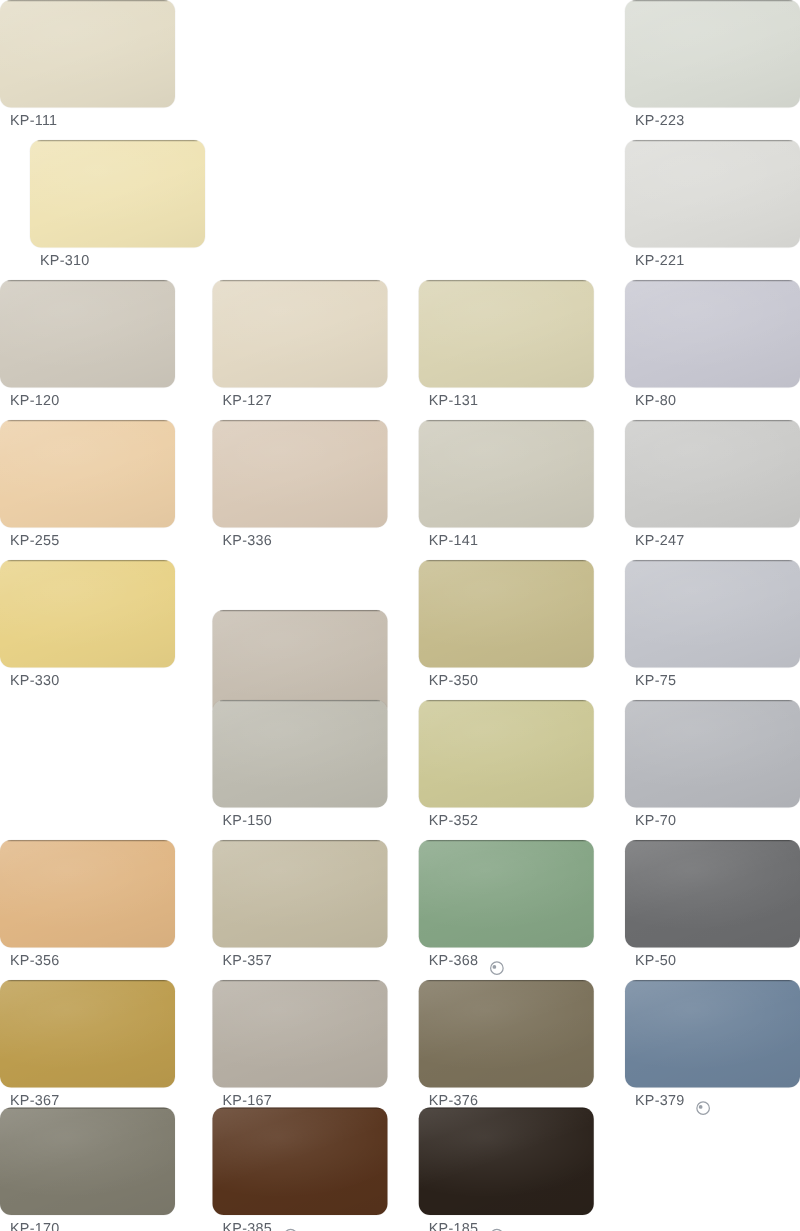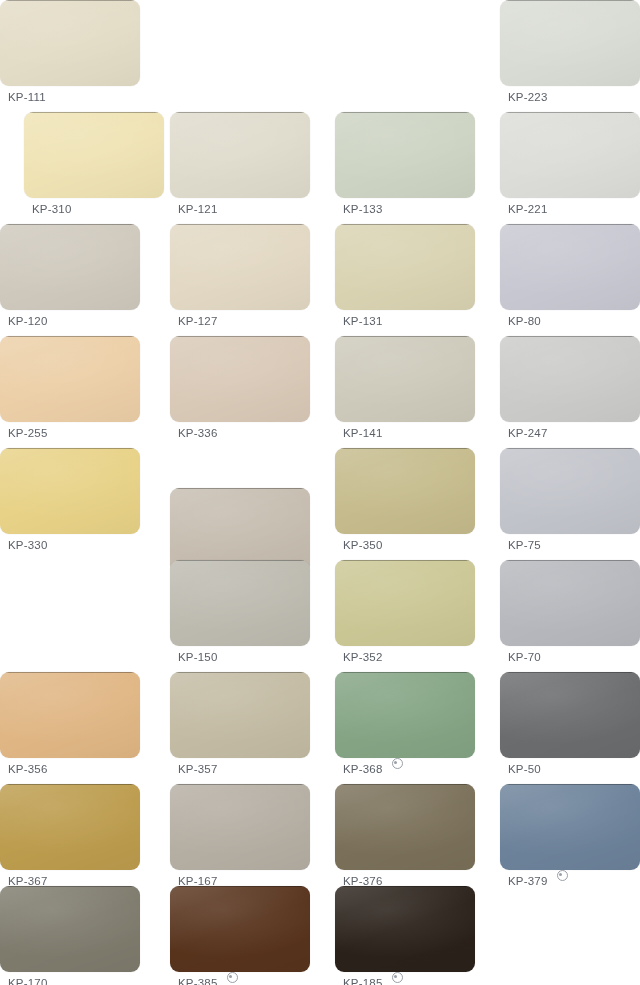--- a/index.html
+++ b/index.html
@@ -69,21 +69,21 @@
     left: 6px;
     right: 6px;
     top: 0;
     height: 1px;
     background: rgba(0,0,0,0.30);
     pointer-events: none;
   }
 
   .label-row {
     display: flex;
-    align-items: flex-start;
+    align-items: flex-end;
     height: 22px;
     padding-left: 8px;
   }
 
   .swatch-label {
     font-size: 11.5px;
     letter-spacing: 0.2px;
     color: #5b6068;
     white-space: nowrap;
     line-height: 22px;
@@ -131,36 +131,20 @@
       </div>
     </div>
     <div class="swatch-cell" style="left: 0px; top: 112px; padding-left: 24px;">
       <div class="chip" title="KP-310" style="background: rgb(239, 227, 180); width: 140px; height: 86px; border-radius: 9px;">
         <div class="chip-top-edge"></div>
       </div>
       <div class="label-row">
         <span class="swatch-label">KP-310</span>
       </div>
     </div>
-    <div class="swatch-cell" style="left: 170px; top: 112px;">
-      <div class="chip" title="KP-121" style="background: rgb(223, 219, 204); width: 140px; height: 86px; border-radius: 9px;">
-        <div class="chip-top-edge"></div>
-      </div>
-      <div class="label-row">
-        <span class="swatch-label">KP-121</span>
-      </div>
-    </div>
-    <div class="swatch-cell" style="left: 335px; top: 112px;">
-      <div class="chip" title="KP-133" style="background: rgb(205, 212, 195); width: 140px; height: 86px; border-radius: 9px;">
-        <div class="chip-top-edge"></div>
-      </div>
-      <div class="label-row">
-        <span class="swatch-label">KP-133</span>
-      </div>
-    </div>
     <div class="swatch-cell" style="left: 500px; top: 112px;">
       <div class="chip" title="KP-221" style="background: rgb(220, 220, 216); width: 140px; height: 86px; border-radius: 9px;">
         <div class="chip-top-edge"></div>
       </div>
       <div class="label-row">
         <span class="swatch-label">KP-221</span>
       </div>
     </div>
     <div class="swatch-cell" style="left: 0px; top: 224px;">
       <div class="chip" title="KP-120" style="background: rgb(207, 201, 189); width: 140px; height: 86px; border-radius: 9px;">

